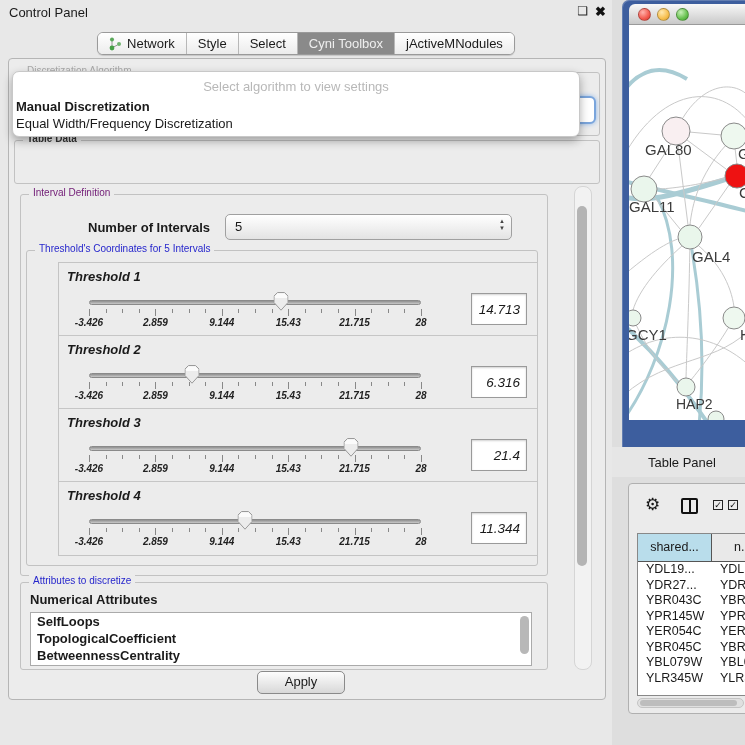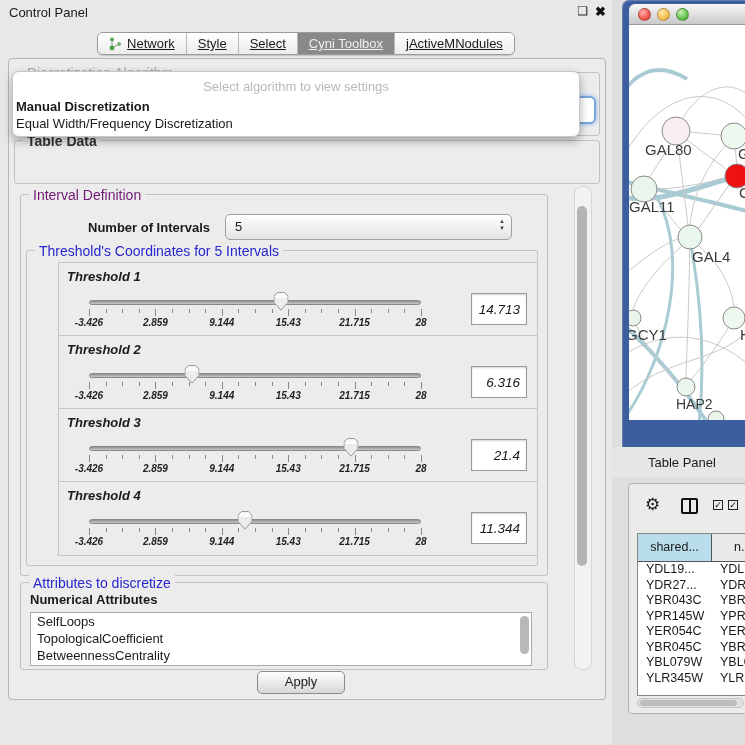--- a/index.html
+++ b/index.html
@@ -6,28 +6,28 @@
     font-family:"Liberation Sans",sans-serif;background:#e6e6e6;color:#1a1a1a;
     -webkit-font-smoothing:antialiased;}
   .abs{position:absolute;}
   
   #control-panel{position:absolute;left:0;top:0;width:612px;height:745px;background:#e8e8e8;border-right:1px solid #c0c0c0;}
   #cp-titlebar{position:absolute;left:0;top:0;width:612px;height:26px;}
   #cp-title{position:absolute;left:9px;top:5px;font-size:13px;}
   #cp-float{position:absolute;right:24px;top:4px;font-size:12px;color:#222;cursor:default;}
   #cp-close{position:absolute;right:6px;top:4px;font-size:13px;font-weight:bold;color:#111;cursor:default;}
   .tabgroup{display:inline-flex;border:1px solid #9a9a9a;border-radius:6px;overflow:hidden;background:#fff;box-shadow:0 1px 1px rgba(0,0,0,.15);}
-  .tab-seg{display:flex;align-items:center;gap:5px;padding:3px 11px;font-size:13px;background:linear-gradient(#ffffff,#ececec);border-right:1px solid #b8b8b8;white-space:nowrap;text-decoration:underline;}
+  .tab-seg{display:flex;align-items:center;gap:5px;padding:3px 11px;font-size:13px;background:linear-gradient(#ffffff,#ececec);border-right:1px solid #b8b8b8;white-space:nowrap;}
   .tab-seg:last-child{border-right:none;}
   .tab-seg.sel{background:#8a8a8a;color:#efefef;}
   #top-tabs-wrap{position:absolute;left:0;top:32px;width:612px;text-align:center;}
   #bottom-tabs-wrap{position:absolute;left:0;top:703px;width:612px;text-align:center;}
   #main-panel{position:absolute;left:8px;top:58px;width:596px;height:640px;border:1px solid #b5b5b5;border-radius:4px;background:#ececec;}
   .grp{position:absolute;border:1px solid #c2c2c2;border-radius:3px;}
-  .leg{position:absolute;top:-8px;left:8px;background:#ececec;padding:0 4px;font-size:14px;white-space:nowrap;}
+  .leg{position:absolute;top:-8px;left:8px;background:#ececec;padding:0 4px;font-size:10px;white-space:nowrap;}
   .leg.green{color:#701a75;}
   .leg.blue{color:#2626cc;}
   .leg.gray{color:#a8a8a8;}
   .leg.dark{color:#333;font-weight:bold;}
   
   .combo{position:absolute;background:linear-gradient(#ffffff,#e3e3e3);border:1px solid #a0a0a0;border-radius:5px;font-size:13px;}
   .combo .val{position:absolute;left:9px;top:4px;}
   .combo .stp{position:absolute;right:6px;top:3px;font-size:6px;line-height:7px;color:#444;text-align:center;}
   #algo-combo-focus{position:absolute;left:22px;top:96px;width:570px;height:24px;border:2px solid #7aa5dc;border-radius:6px;background:#fff;box-shadow:0 0 5px #8ab4e8;z-index:1;}
   
@@ -47,21 +47,21 @@
   .slider-area{position:absolute;left:30px;top:0;width:332px;height:72px;}
   .track{position:absolute;left:0;top:37px;width:100%;height:5px;border-radius:3px;background:linear-gradient(#8f8f8f,#c9c9c9);border:1px solid #8a8a8a;box-sizing:border-box;}
   .tick{position:absolute;top:46px;width:1px;background:#888;}
   .tick.minor{height:4px;}
   .tick.major{height:7px;}
   .scale-lab{position:absolute;top:54px;transform:translateX(-50%);font-size:10px;font-weight:bold;color:#222;white-space:nowrap;}
   .thumb{position:absolute;top:29px;transform:translateX(-50%);}
   .vbox{position:absolute;right:10px;top:30px;width:56px;height:32px;background:#fff;border:1px solid #9a9a9a;box-shadow:inset 0 1px 2px rgba(0,0,0,.18);font-size:13.5px;text-align:right;line-height:32px;padding-right:6px;box-sizing:border-box;}
   
   #attr-list{position:absolute;left:30px;top:612px;width:500px;height:52px;background:#fff;border:1px solid #aaa;overflow:hidden;}
-  .attr-item{font-size:13px;line-height:17px;padding-left:6px;white-space:nowrap;}
+  .attr-item{font-size:13px;line-height:17px;padding-left:6px;white-space:nowrap;font-weight:bold;}
   #attr-sb{position:absolute;right:2px;top:3px;width:9px;height:38px;background:#b8b8b8;border-radius:5px;}
   
   #apply-btn{position:absolute;left:257px;top:671px;width:86px;height:21px;background:linear-gradient(#fdfdfd,#d8d8d8);border:1px solid #8a8a8a;border-radius:5px;font-size:13px;text-align:center;line-height:20px;}
   
   #right-bg{position:absolute;left:612px;top:0;width:133px;height:745px;background:#dedede;}
   #net-window{position:absolute;left:622px;top:0;width:123px;height:447px;background:#3d5e9e;border-top-left-radius:7px;box-shadow:inset 1px 1px 0 rgba(255,255,255,.2);}
   #net-titlebar{position:absolute;left:7px;top:4px;width:116px;height:21px;background:linear-gradient(#f8f8f8,#c9c9c9);border-top-left-radius:6px;border-bottom:1px solid #9a9a9a;display:flex;align-items:center;padding-left:9px;gap:6px;box-sizing:border-box;}
   .light{width:13px;height:13px;border-radius:50%;border:1px solid rgba(0,0,0,.25);box-sizing:border-box;}
   .light.red{background:radial-gradient(circle at 35% 30%,#ffb3ad,#f35a4f 60%,#c93a30);}
   .light.yellow{background:radial-gradient(circle at 35% 30%,#ffe9b0,#f7bf4e 60%,#cf9a2e);}

